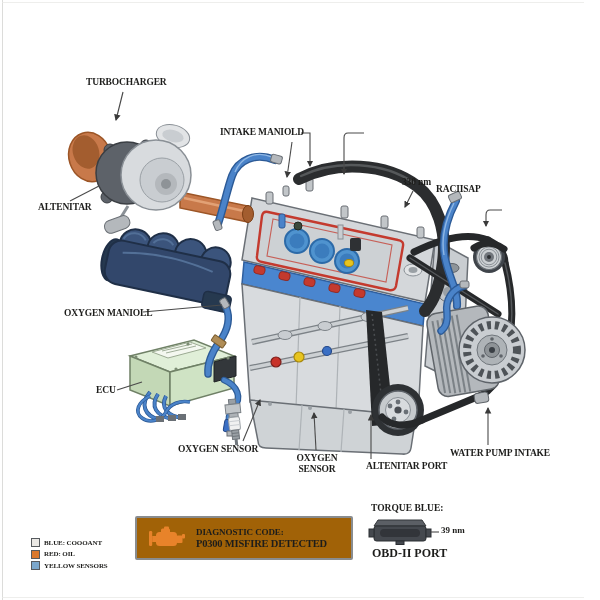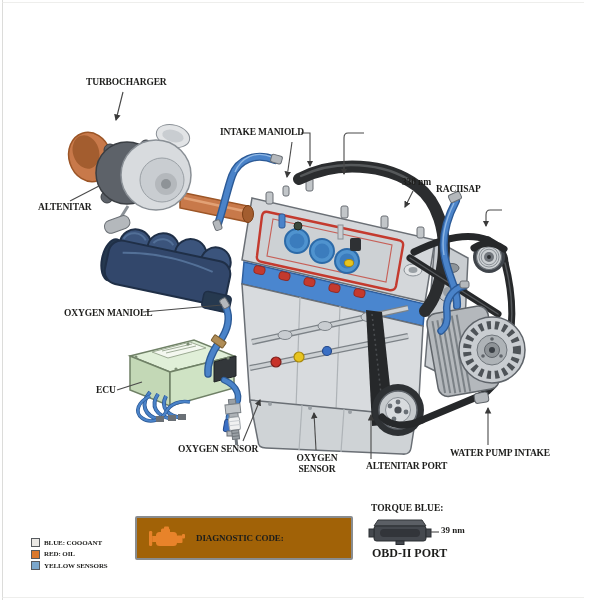--- a/index.html
+++ b/index.html
@@ -364,20 +364,21 @@
       <rect x="4.2" y="10" width="4.5" height="6"></rect>
       <rect x="8" y="6" width="21" height="14" rx="3.5"></rect>
       <rect x="13" y="2.5" width="9" height="6" rx="1.5"></rect>
       <rect x="16" y="0.5" width="5" height="4" rx="1"></rect>
       <rect x="28.5" y="9.5" width="6" height="7.5" rx="1"></rect>
       <rect x="34" y="8" width="3" height="4.5" rx="1"></rect>
     </g>
   </svg>
   <div class="diagtxt">
     <div class="dg1">DIAGNOSTIC CODE:</div>
+    <div class="dg2">P0300 MISFIRE DETECTED</div>
   </div>
 </div>
 
 <div class="tq-title">TORQUE BLUE:</div>
 <div class="tq-val">39 nm</div>
 <div class="tq-port">OBD-II PORT</div>
 
 </div>
 
 </body></html>

